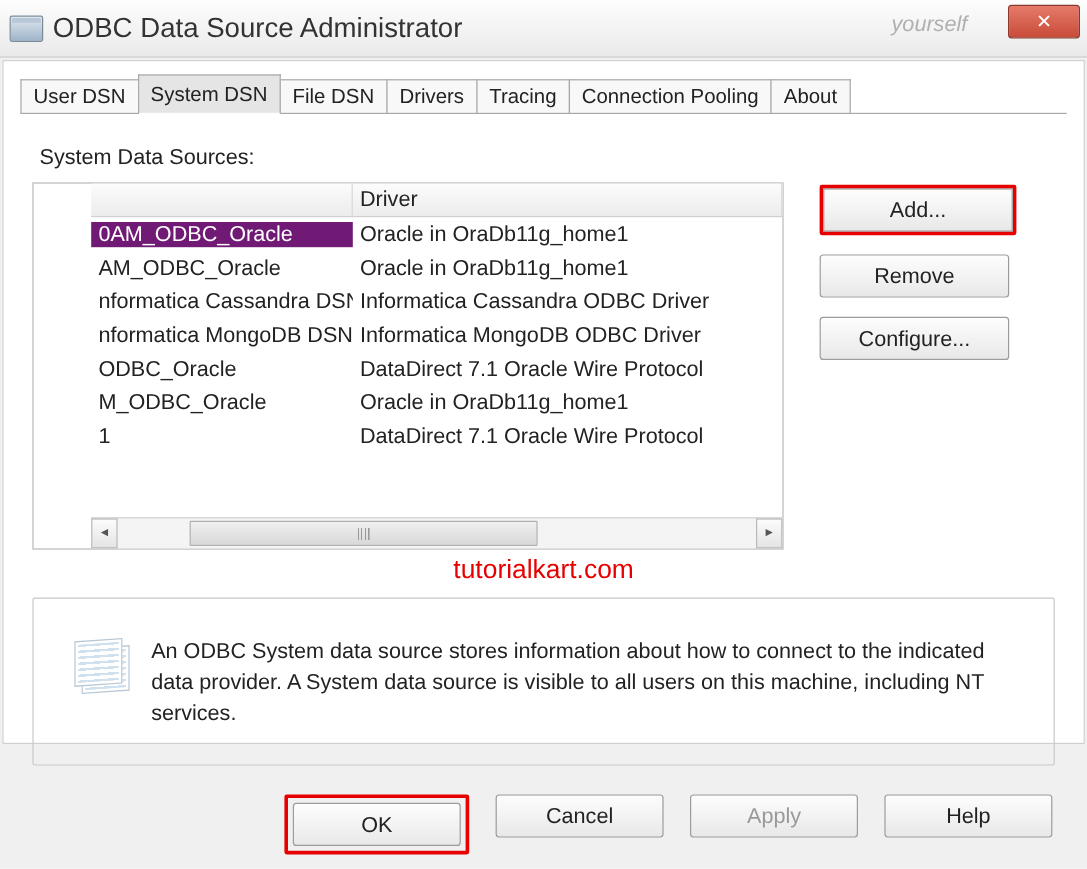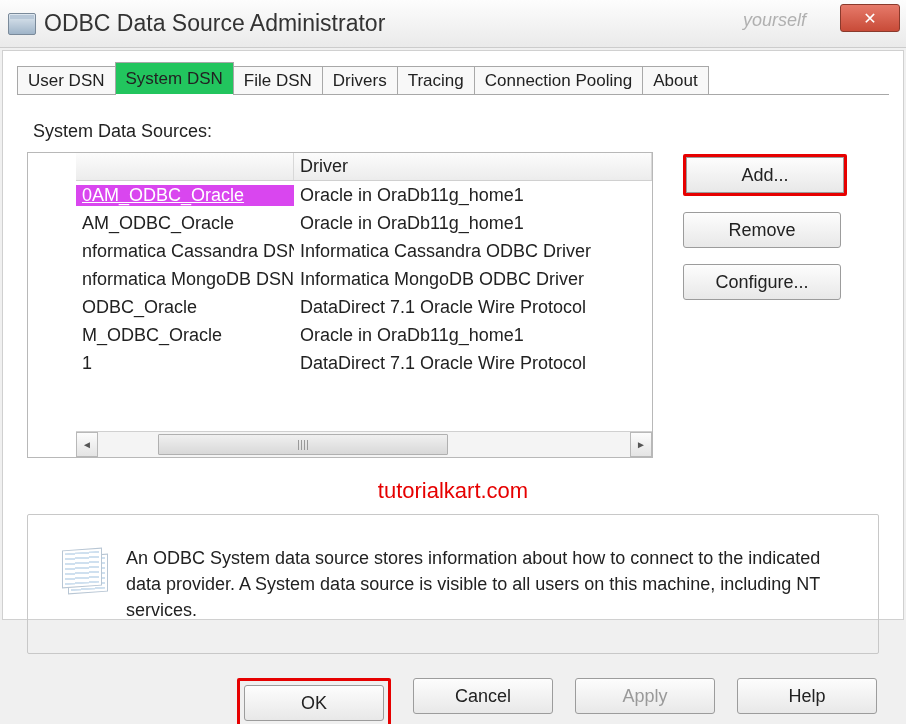--- a/index.html
+++ b/index.html
@@ -85,21 +85,21 @@
     background: #f8f8f8;
     padding: 4px 10px;
     font-size: 17px;
     color: #222;
     margin-right: -1px;
     cursor: default;
     position: relative;
     white-space: nowrap;
   }
   .tabstrip .tab.active {
-    background: #22c55e;
+    background: #e5e5e5;
     z-index: 2;
     padding: 6px 10px;
     margin-top: 40px;
   }
   .tabline {
     position: absolute;
     left: 14px; right: 14px; bottom: 0;
     border-bottom: 1px solid #a8a8a8;
     z-index: 1;
   }
@@ -158,23 +158,22 @@
     align-items: center;
   }
   .listrow .cell {
     padding: 0 6px;
     white-space: nowrap;
     overflow: hidden;
   }
   .cell-name { width: 218px; }
   .cell-driver { flex: 1; }
   .listrow.selected .cell-name {
-    background: #d946ef;
+    background: #701a75;
     color: #fff;
-    text-decoration: underline;
   }
   .scrollzone {
     display: flex;
     align-items: center;
     border-top: 1px solid #d0d0d0;
     height: 26px;
     background: #f4f4f4;
   }
   .scrollbtn {
     width: 22px;
@@ -234,21 +233,21 @@
   .highlight-box {
     border: 3px solid #e60000;
     border-radius: 2px;
     padding: 0;
   }
   .highlight-box .btn { border-radius: 0; }
   .watermark-attrib {
     text-align: center;
     color: #e60000;
     font-size: 22px;
-    margin-top: 20px;
+    margin-top: 4px;
   }
   .infobox {
     margin: 10px 24px 0 24px;
     border: 1px solid #c8c8c8;
     border-radius: 2px;
     padding: 30px;
     display: flex;
     gap: 16px;
     align-items: flex-start;
   }

